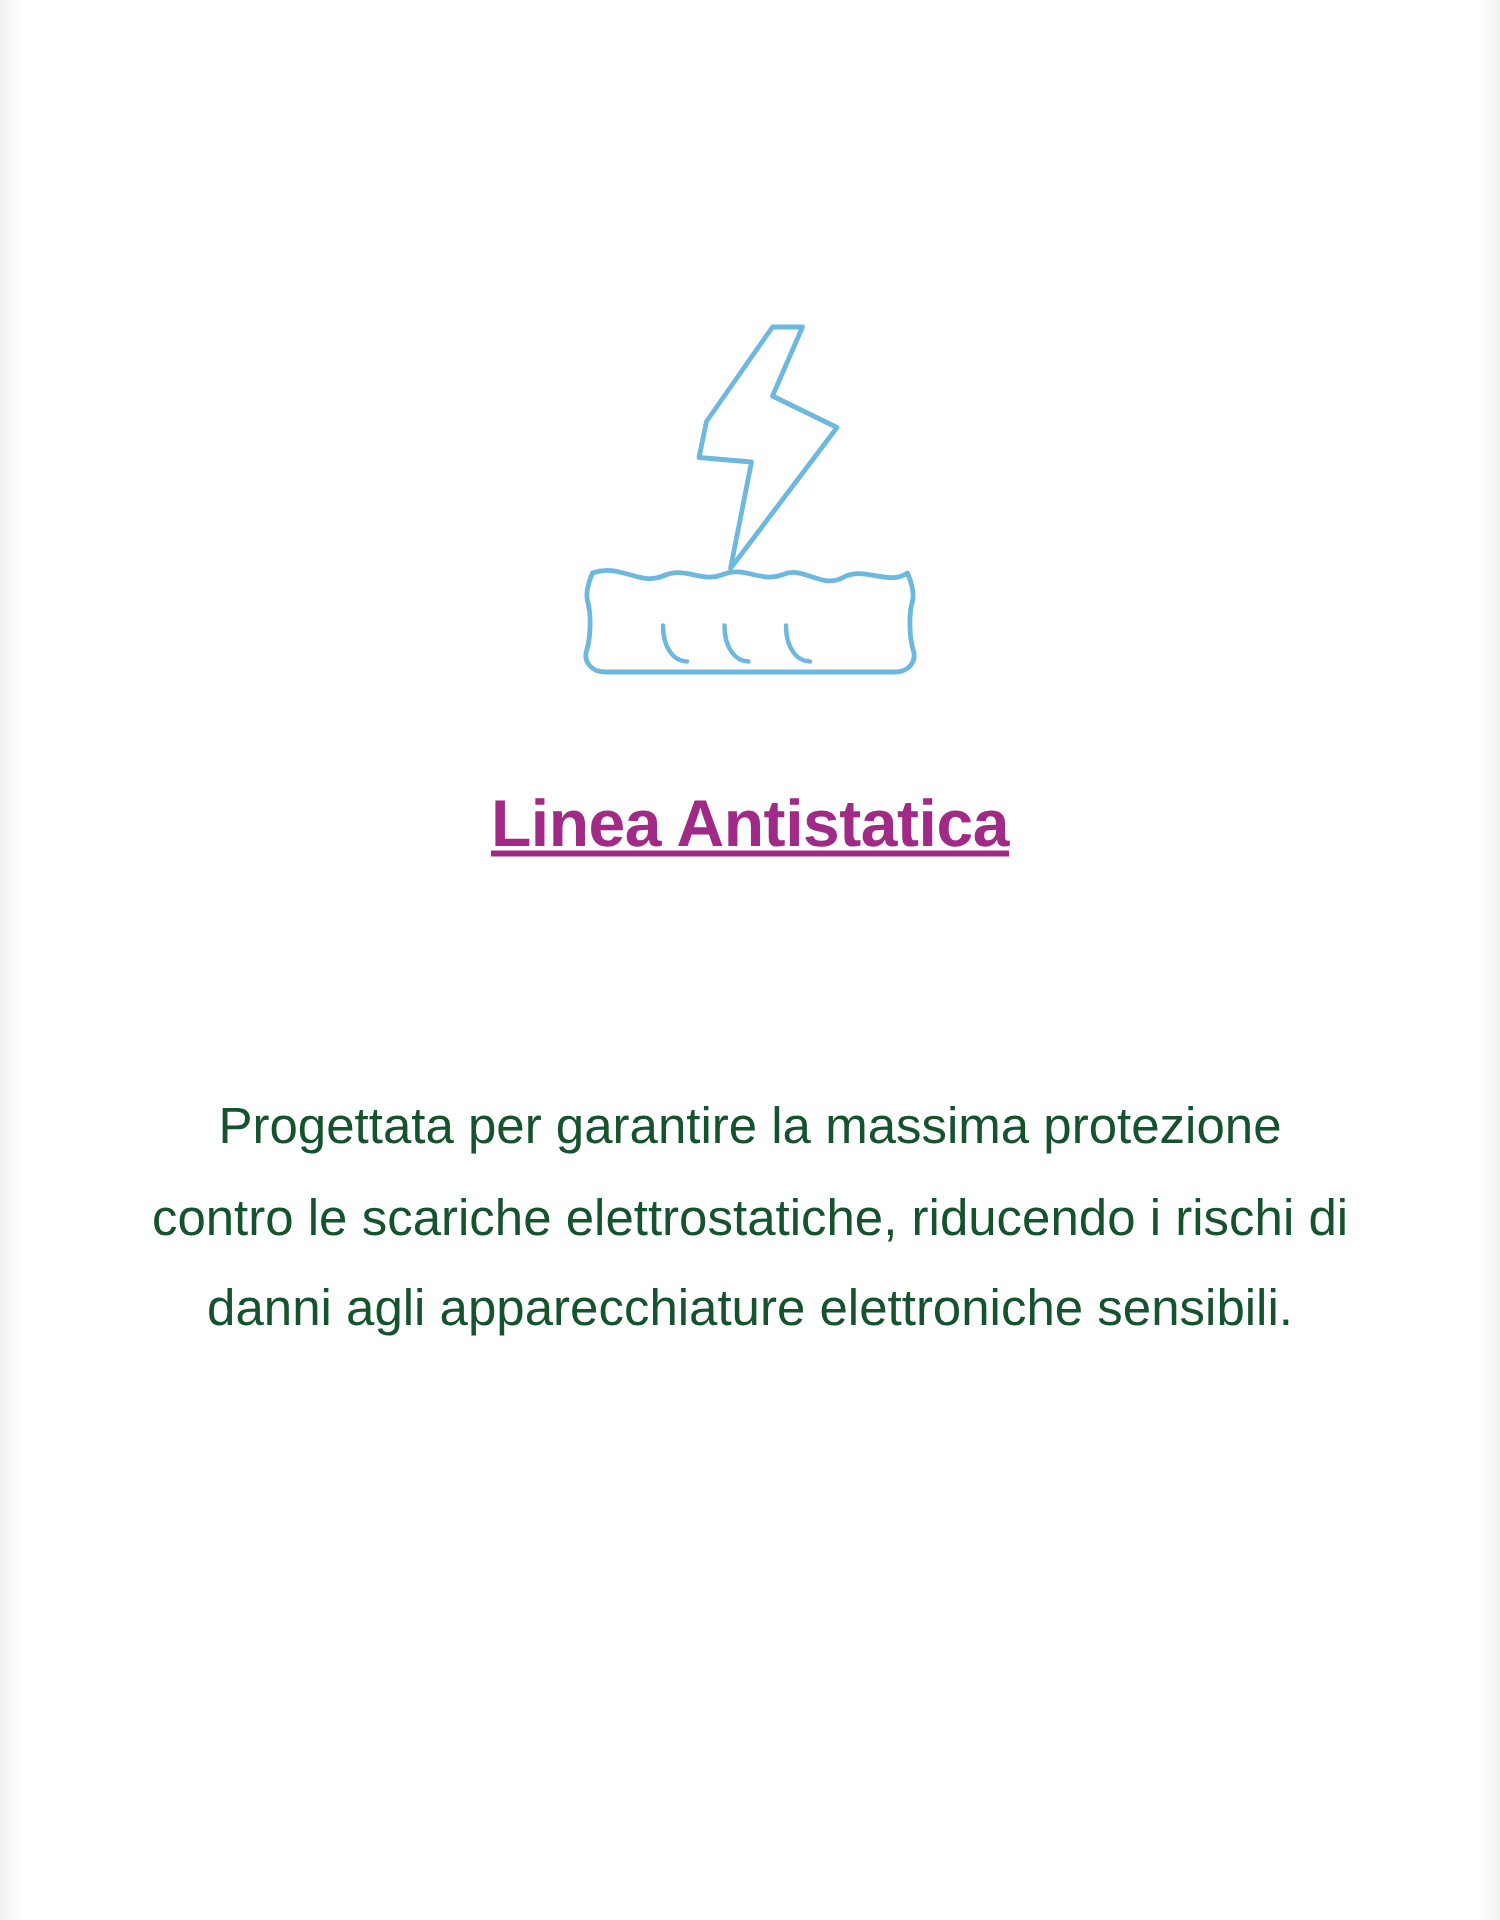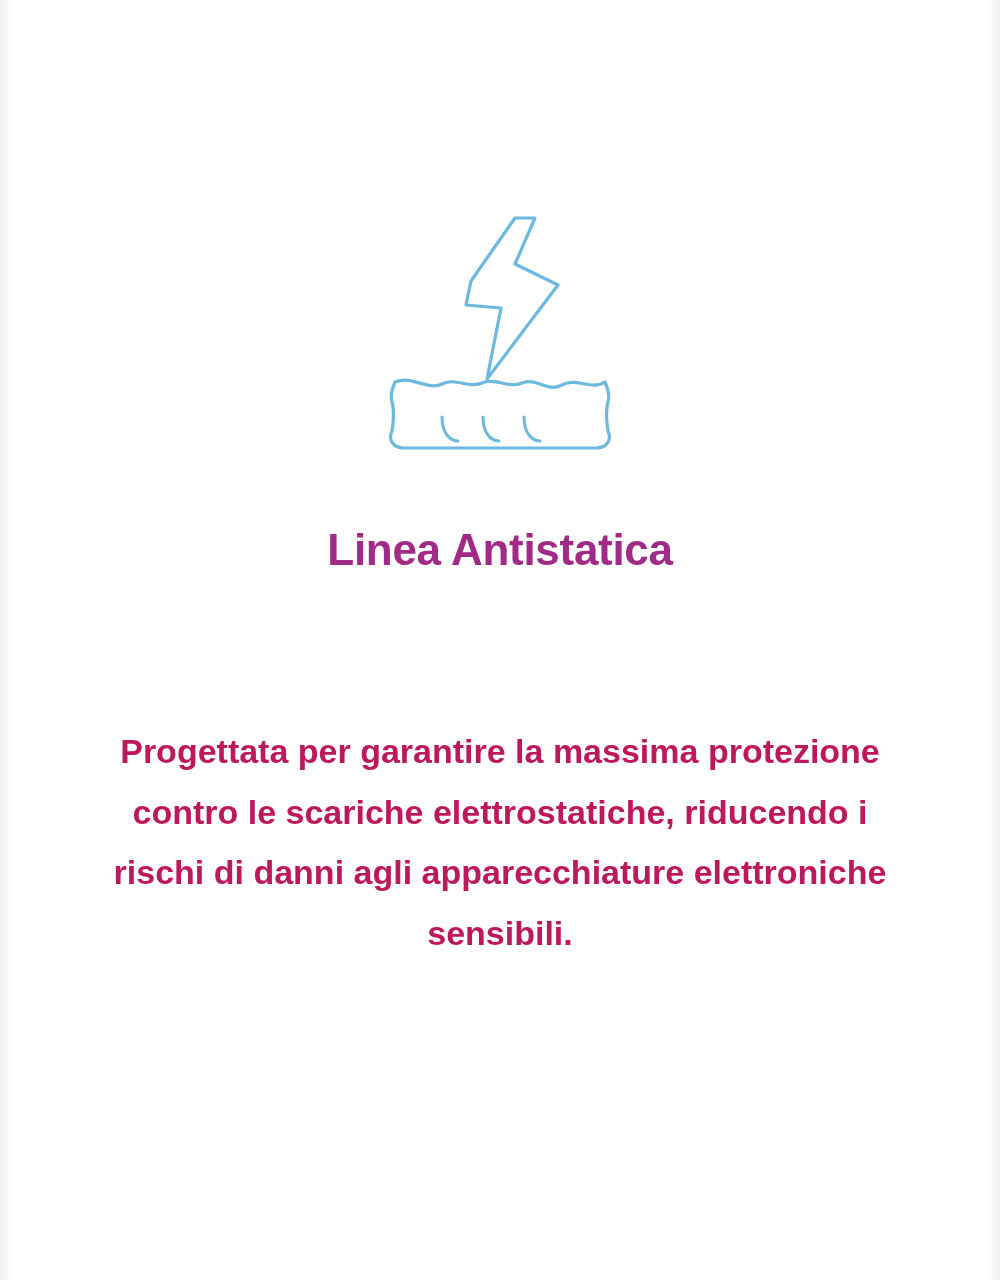--- a/index.html
+++ b/index.html
@@ -69,29 +69,30 @@
     display: block;
   }
 
   .card-title {
     margin-top: 68px;
     font-size: 44px;
     font-weight: 700;
     letter-spacing: -0.3px;
     color: #a02a85;
     line-height: 1.2;
+    text-decoration: underline;
   }
 
   .card-text {
     margin-top: 108px;
     width: 800px;
     font-size: 34px;
     line-height: 1.78;
-    color: #be185d;
-    font-weight: 700;
+    color: #14532d;
+    font-weight: 400;
   }
 </style>
 </head>
 <body>
 
 <div class="page">
   <div class="card">
 
     <div class="icon-wrap">
       <svg width="260" height="250" viewBox="0 0 260 250" fill="none" xmlns="http://www.w3.org/2000/svg">

